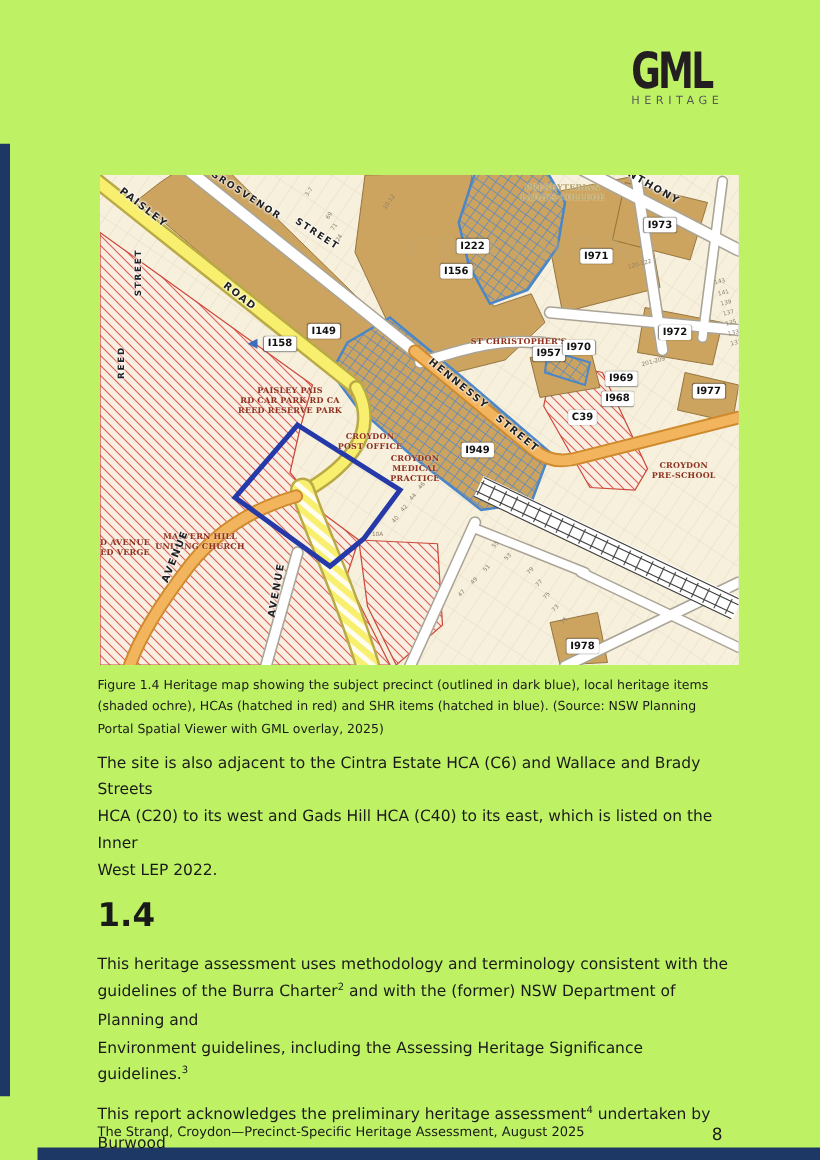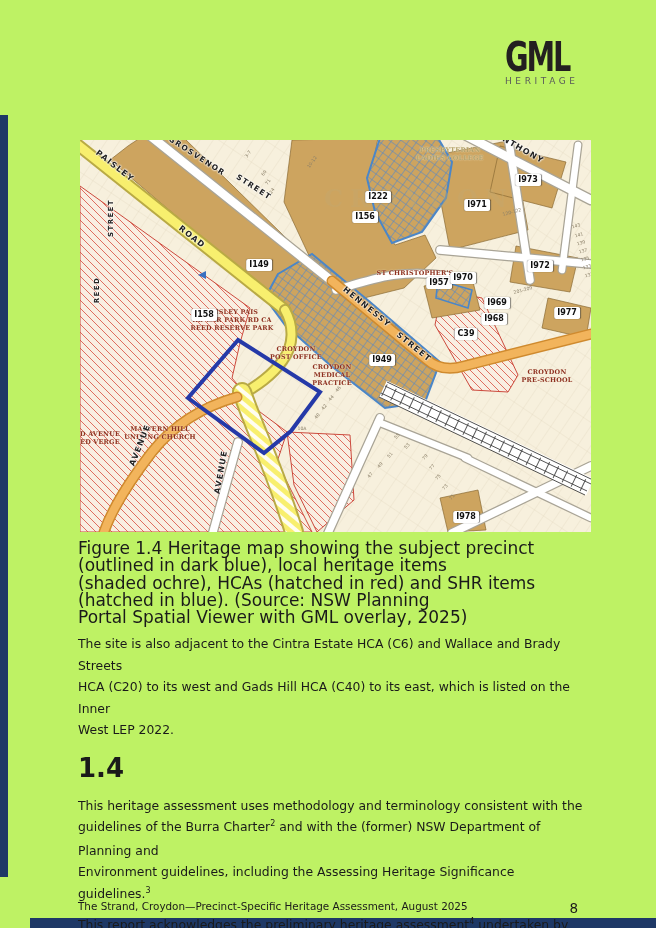--- a/index.html
+++ b/index.html
@@ -28,21 +28,21 @@
       letter-spacing:.2px;white-space:nowrap;text-shadow:0 0 1.5px #f7f0dd;}
   .pl.faint{color:#b3a269;}
   .lot{position:absolute;transform:translate(-50%,-50%);font-size:4.6px;color:#8a7f68;white-space:nowrap;}
   .wm{position:absolute;left:244px;top:44px;font-family:"DejaVu Serif",serif;font-weight:bold;
       font-size:24px;letter-spacing:7px;color:#c3a96f;opacity:.38;}
   .arrow{position:absolute;left:118px;top:131px;width:0;height:0;
          border-top:4px solid transparent;border-bottom:4px solid transparent;
          border-right:8px solid #3a6fc0;}
   
   .content{position:absolute;left:78px;top:540px;width:510px;}
-  .caption{font-size:17px;line-height:17.3px;margin:0 0 7px 0;}
+  .caption{font-size:10px;line-height:17.3px;margin:0 0 7px 0;}
   .para{font-size:12.4px;line-height:21.5px;margin:0 0 8px 0;}
   .sup{font-size:8px;position:relative;top:-5px;}
   h1.head{font-size:26px;line-height:30px;margin:12px 0 12px 0;font-weight:bold;display:flex;gap:13px;}
   .footer{position:absolute;left:78px;top:900px;width:500px;display:flex;
           justify-content:space-between;align-items:flex-start;}
   .footer .ft{font-size:10.4px;}
   .footer .pn{font-size:13.5px;}
 </style>
 </head>
 <body>
@@ -234,21 +234,21 @@
         <div class="st" style="font-size: 7.5px; left: 117px; top: 16px; transform: translate(-50%, -50%) rotate(33deg);">GROSVENOR</div>
         <div class="st" style="font-size: 7.5px; left: 174px; top: 47px; transform: translate(-50%, -50%) rotate(33deg);">STREET</div>
         <div class="st" style="font-size: 7px; left: 31px; top: 78px; transform: translate(-50%, -50%) rotate(-90deg);">STREET</div>
         <div class="st" style="font-size: 7px; left: 17px; top: 150px; transform: translate(-50%, -50%) rotate(-90deg);">REED</div>
         <div class="st" style="font-size: 8px; left: 287px; top: 167px; transform: translate(-50%, -50%) rotate(39deg);">HENNESSY</div>
         <div class="st" style="font-size: 8px; left: 334px; top: 207px; transform: translate(-50%, -50%) rotate(39deg);">STREET</div>
         <div class="st" style="font-size: 8px; left: 440px; top: 8px; transform: translate(-50%, -50%) rotate(30deg);">ANTHONY</div>
         <div class="st" style="font-size: 8px; left: 60px; top: 305px; transform: translate(-50%, -50%) rotate(-68deg);">AVENUE</div>
         <div class="st" style="font-size: 8px; left: 141px; top: 332px; transform: translate(-50%, -50%) rotate(-80deg);">AVENUE</div>
         <div class="pill" style="left: 179px; top: 125px; text-align: right;">I149</div>
-        <div class="pill" style="left: 124px; top: 135px; margin-top: 40px;">I158</div>
+        <div class="pill" style="left: 144px; top: 135px;">I158</div>
         <div class="pill" style="left: 285px; top: 77px;">I156</div>
         <div class="pill" style="left: 298px; top: 57px;">I222</div>
         <div class="pill" style="left: 397px; top: 65px;">I971</div>
         <div class="pill" style="left: 448px; top: 40px;">I973</div>
         <div class="pill" style="left: 460px; top: 126px;">I972</div>
         <div class="pill" style="left: 487px; top: 173px;">I977</div>
         <div class="pill" style="left: 359px; top: 143px;">I957</div>
         <div class="pill" style="left: 383px; top: 138px;">I970</div>
         <div class="pill" style="left: 417px; top: 163px;">I969</div>
         <div class="pill" style="left: 414px; top: 179px;">I968</div>

